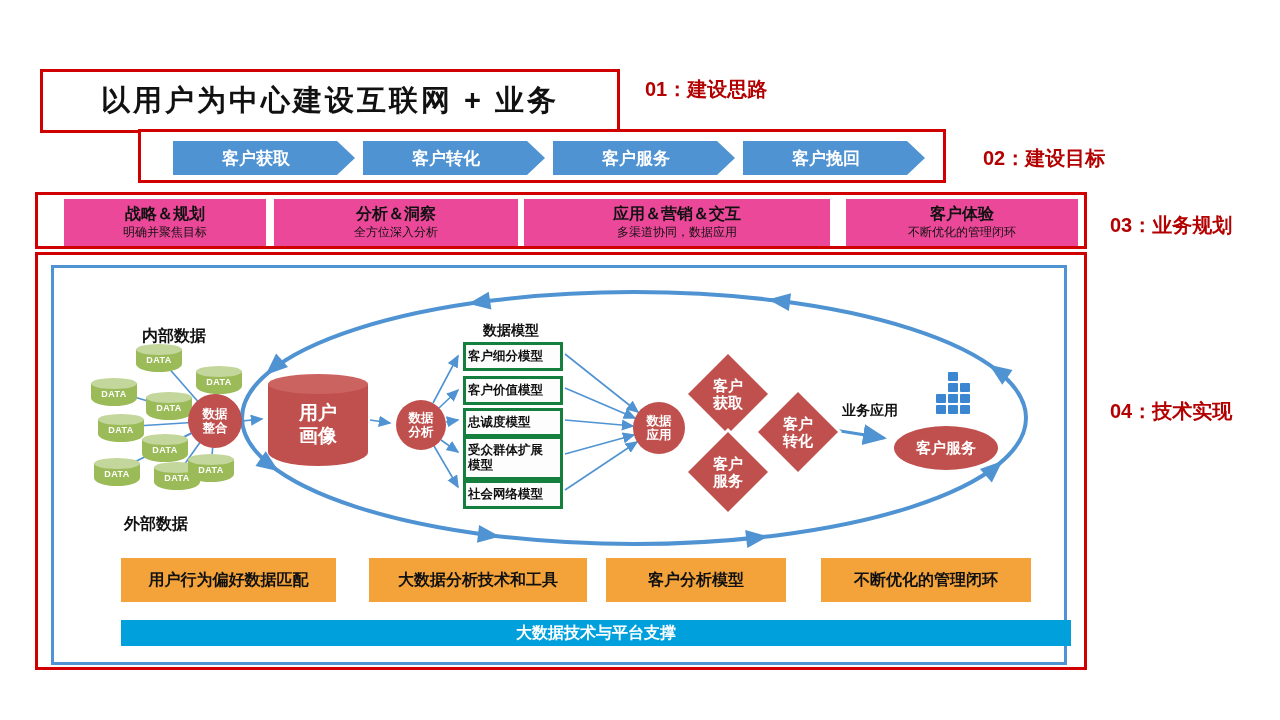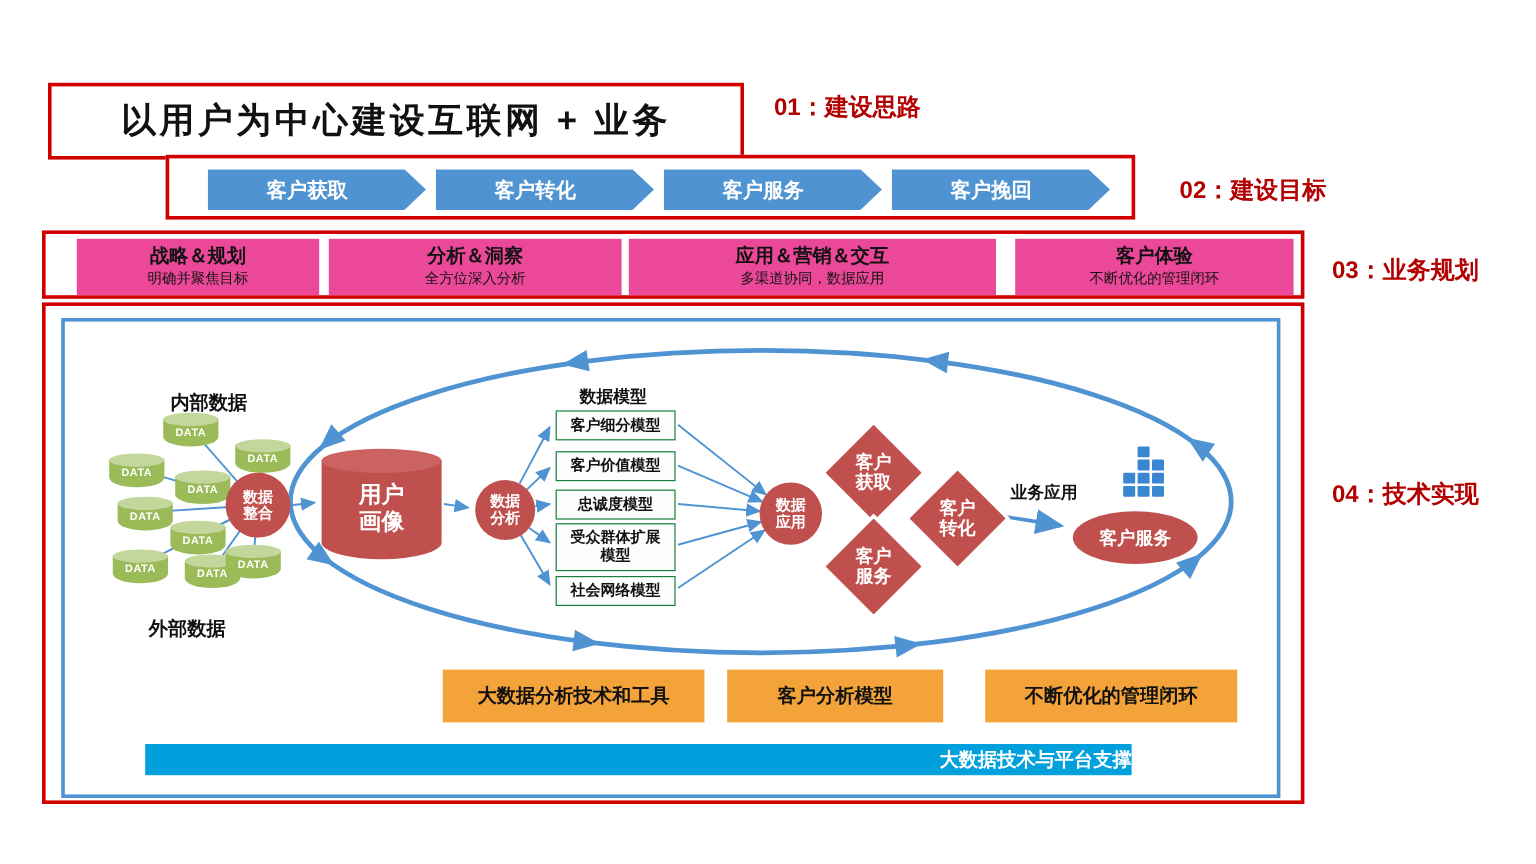--- a/index.html
+++ b/index.html
@@ -26,35 +26,35 @@
   .dtext{position:absolute;top:11px;left:0;width:46px;text-align:center;color:#fff;font-weight:bold;font-size:9px;letter-spacing:.5px;}
   .circle{position:absolute;border-radius:50%;background:#c0504d;color:#fff;display:flex;align-items:center;justify-content:center;
           text-align:center;font-weight:bold;font-size:12.5px;line-height:1.15;z-index:2;}
   .circle span{display:inline-block;width:27px;}
   .profile{position:absolute;left:214px;top:106px;width:100px;height:92px;z-index:2;}
   .pbody{position:absolute;top:10px;left:0;width:100px;height:82px;background:#c0504d;border-radius:0 0 50px 50px/0 0 14px 14px;}
   .ptop{position:absolute;top:0;left:0;width:100px;height:20px;background:#cb6360;border-radius:50%;}
   .ptext{position:absolute;left:0;top:28px;width:100px;text-align:center;color:#fff;font-weight:bold;font-size:19px;line-height:1.2;}
   .ptext span{display:inline-block;width:42px;}
   .model-title{position:absolute;left:429px;top:54px;font-size:14px;font-weight:bold;z-index:2;}
-  .model{position:absolute;left:409px;width:100px;box-sizing:border-box;background:#fdfdfd;border:1px solid #15803d;
-         text-align:center;font-weight:bold;font-size:12.5px;padding:4px 2px;z-index:2;}
+  .model{position:absolute;left:409px;width:100px;box-sizing:border-box;background:#fdfdfd;border:3px solid #15803d;
+         font-weight:bold;font-size:12.5px;padding:4px 2px;z-index:2;}
   .model span{display:inline-block;max-width:82px;line-height:1.2;}
   .diamond{position:absolute;width:88px;height:88px;clip-path:polygon(50% 0,100% 50%,50% 100%,0 50%);background:#fff;
            display:flex;align-items:center;justify-content:center;z-index:3;}
   .din{width:80px;height:80px;clip-path:polygon(50% 0,100% 50%,50% 100%,0 50%);background:#c0504d;display:flex;
        align-items:center;justify-content:center;color:#fff;font-weight:bold;font-size:15px;text-align:center;line-height:1.15;}
   .din span{display:inline-block;width:34px;}
   .transform{position:absolute;left:840px;top:158px;width:104px;height:44px;background:#c0504d;border-radius:50%;
              color:#fff;display:flex;align-items:center;justify-content:center;font-weight:bold;font-size:15px;z-index:3;}
   .biz-app{position:absolute;left:788px;top:134px;font-size:14px;font-weight:bold;z-index:2;}
   .orange{position:absolute;top:290px;height:44px;background:#f3a33a;display:flex;align-items:center;justify-content:center;
           font-size:16px;font-weight:bold;z-index:2;}
-  .platform{position:absolute;left:67px;top:352px;width:822px;height:26px;background:#00a0dc;color:#fff;display:flex;
-            align-items:center;justify-content:flex-end;font-weight:bold;font-size:16px;z-index:2;}
+  .platform{position:absolute;left:67px;top:352px;width:950px;height:26px;background:#00a0dc;color:#fff;display:flex;
+            align-items:center;justify-content:center;font-weight:bold;font-size:16px;z-index:2;}
 </style>
 </head>
 <body>
 
 <div class="red-box title-box" style="left:40px;top:54px;width:580px;height:64px;">
   <span>以用户为中心建设互联网 + 业务</span>
 </div>
 <div class="sec-label" style="left:645px;top:76px;">01：建设思路</div>
 
 <div class="red-box" style="left:138px;top:129px;width:808px;height:54px;">
@@ -242,20 +242,23 @@
         <rect x="26" y="13" width="10" height="9" rx="1"></rect>
           <rect x="26" y="24" width="10" height="9" rx="1"></rect>
         <rect x="26" y="35" width="10" height="9" rx="1"></rect>
       </g>
     </svg>
 
     <div class="transform">
       <span>客户服务</span>
     </div>
 
+    <div class="orange" style="left:67px;width:215px;">
+        <span>用户行为偏好数据匹配</span>
+      </div>
     <div class="orange" style="left:315px;width:218px;">
         <span>大数据分析技术和工具</span>
       </div>
     <div class="orange" style="left:552px;width:180px;">
         <span>客户分析模型</span>
       </div>
     <div class="orange" style="left:767px;width:210px;">
         <span>不断优化的管理闭环</span>
       </div>
 

